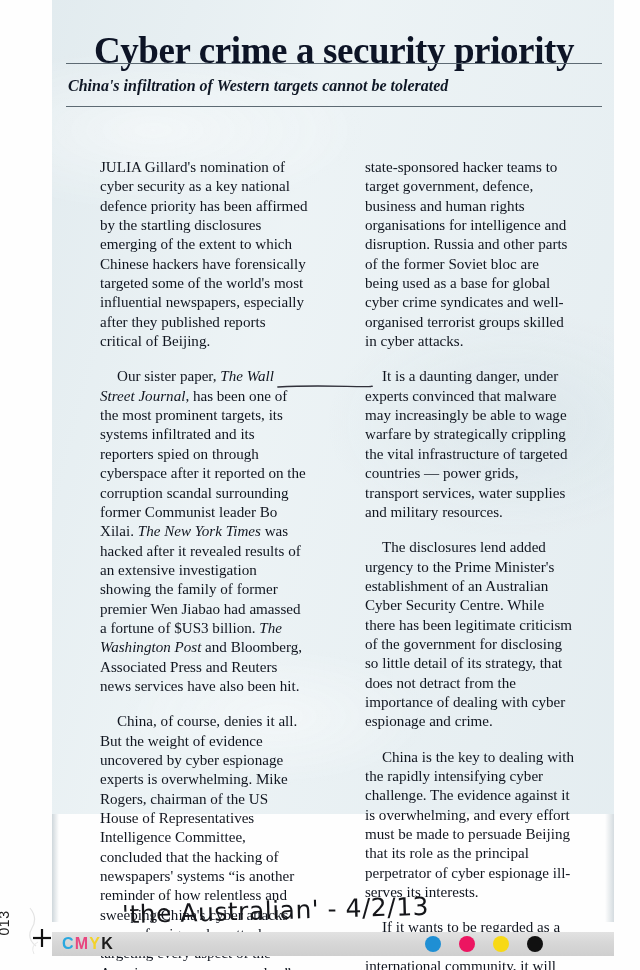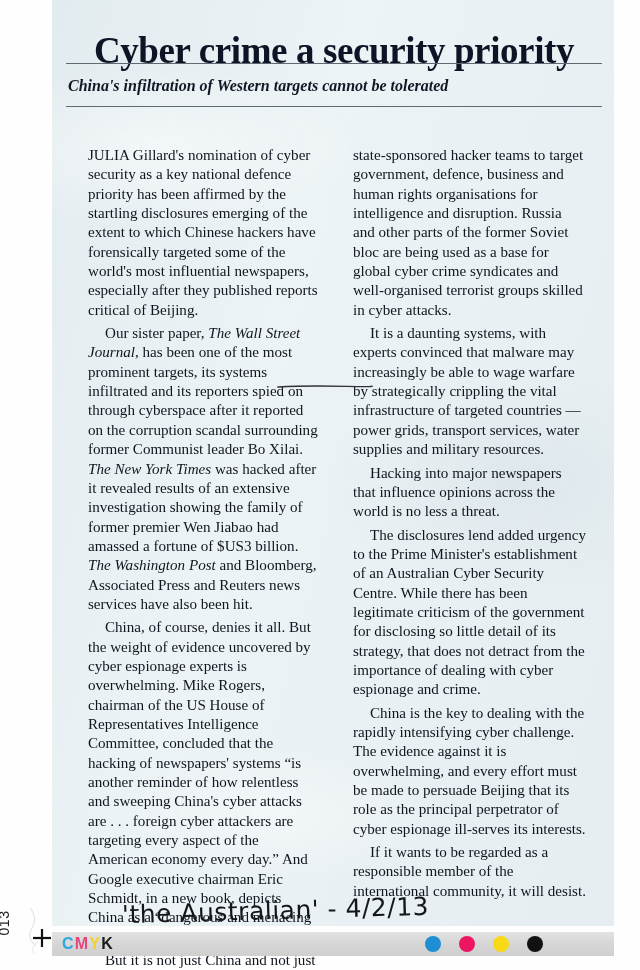--- a/index.html
+++ b/index.html
@@ -22,21 +22,21 @@
     background: #fefefe;
     overflow: hidden;
   }
 
   
   .clipping {
     position: absolute;
     left: 52px;
     top: 0px;
     width: 562px;
-    height: 926px;
+    height: 814px;
     background:
       linear-gradient(105deg, rgba(216,228,233,0.55) 0%, rgba(232,240,243,0.25) 38%, rgba(219,230,235,0.5) 100%),
       #eef4f6;
     box-shadow: 0 0 0 0 rgba(0,0,0,0);
   }
   
   .clipping::after {
     content: "";
     position: absolute;
     inset: 0;
@@ -119,21 +119,21 @@
   .col {
     width: 241px;
     font-family: "Liberation Serif", serif;
     font-size: 15.1px;
     line-height: 19.35px;
     color: #10151f;
     text-align: left;
     -webkit-font-smoothing: none;
   }
   .col p {
-    margin: 4px;
+    margin: 16px;
     text-indent: 17px;
     font-family: Liberation Serif, serif;
   }
   .col p.first { text-indent: 0; }
   .col i { font-style: italic; }
 
   
   .penline {
     position: absolute;
     left: 277px;
@@ -253,22 +253,21 @@
 
       <div class="columns">
         <div class="col" id="col-left">
             <p class="first"><span>JULIA Gillard's nomination of cyber security as a key national defence priority has been affirmed by the startling disclosures emerging of the extent to which Chinese hackers have forensically targeted some of the world's most influential newspapers, especially after they published reports critical of Beijing.</span></p>
             <p><span>Our sister paper, </span><i>The Wall Street Journal</i><span>, has been one of the most prominent targets, its systems infiltrated and its reporters spied on through cyberspace after it reported on the corruption scandal surrounding former Communist leader Bo Xilai. </span><i>The New York Times</i><span> was hacked after it revealed results of an extensive investigation showing the family of former premier Wen Jiabao had amassed a fortune of $US3 billion. </span><i>The Washington Post</i><span> and Bloomberg, Associated Press and Reuters news services have also been hit.</span></p>
             <p><span>China, of course, denies it all. But the weight of evidence uncovered by cyber espionage experts is overwhelming. Mike Rogers, chairman of the US House of Representatives Intelligence Committee, concluded that the hacking of newspapers' systems “is another reminder of how relentless and sweeping China's cyber attacks are . . . foreign cyber attackers are targeting every aspect of the American economy every day.” And Google executive chairman Eric Schmidt, in a new book, depicts China as a “dangerous and menacing superpower”.</span></p>
             <p><span>But it is not just China and not just newspapers that are under attack. Rapidly escalating incidents of malevolent cyber espionage and crime have been attributed to Iran, using</span></p>
           </div>
         <div class="col" id="col-right">
             <p class="first"><span>state-sponsored hacker teams to target government, defence, business and human rights organisations for intelligence and disruption. Russia and other parts of the former Soviet bloc are being used as a base for global cyber crime syndicates and well-organised terrorist groups skilled in cyber attacks.</span></p>
-            <p><span>It is a daunting systems, with experts convinced that malware may increasingly be able to wage warfare by strategically crippling the vital infrastructure of targeted countries — power grids, transport services, water supplies and military resources.</span></p>
-            <p><span>Hacking into major newspapers that influence opinions across the world is no less a threat.</span></p>
+            <p><span>It is a daunting danger, under experts convinced that malware may increasingly be able to wage warfare by strategically crippling the vital infrastructure of targeted countries — power grids, transport services, water supplies and military resources.</span></p>
             <p><span>The disclosures lend added urgency to the Prime Minister's establishment of an Australian Cyber Security Centre. While there has been legitimate criticism of the government for disclosing so little detail of its strategy, that does not detract from the importance of dealing with cyber espionage and crime.</span></p>
             <p><span>China is the key to dealing with the rapidly intensifying cyber challenge. The evidence against it is overwhelming, and every effort must be made to persuade Beijing that its role as the principal perpetrator of cyber espionage ill-serves its interests.</span></p>
             <p><span>If it wants to be regarded as a responsible member of the international community, it will desist.</span></p>
           </div>
       </div>
 
     </div>
   </div>
 
   <svg class="penline" viewBox="0 0 96 4" preserveAspectRatio="none">

